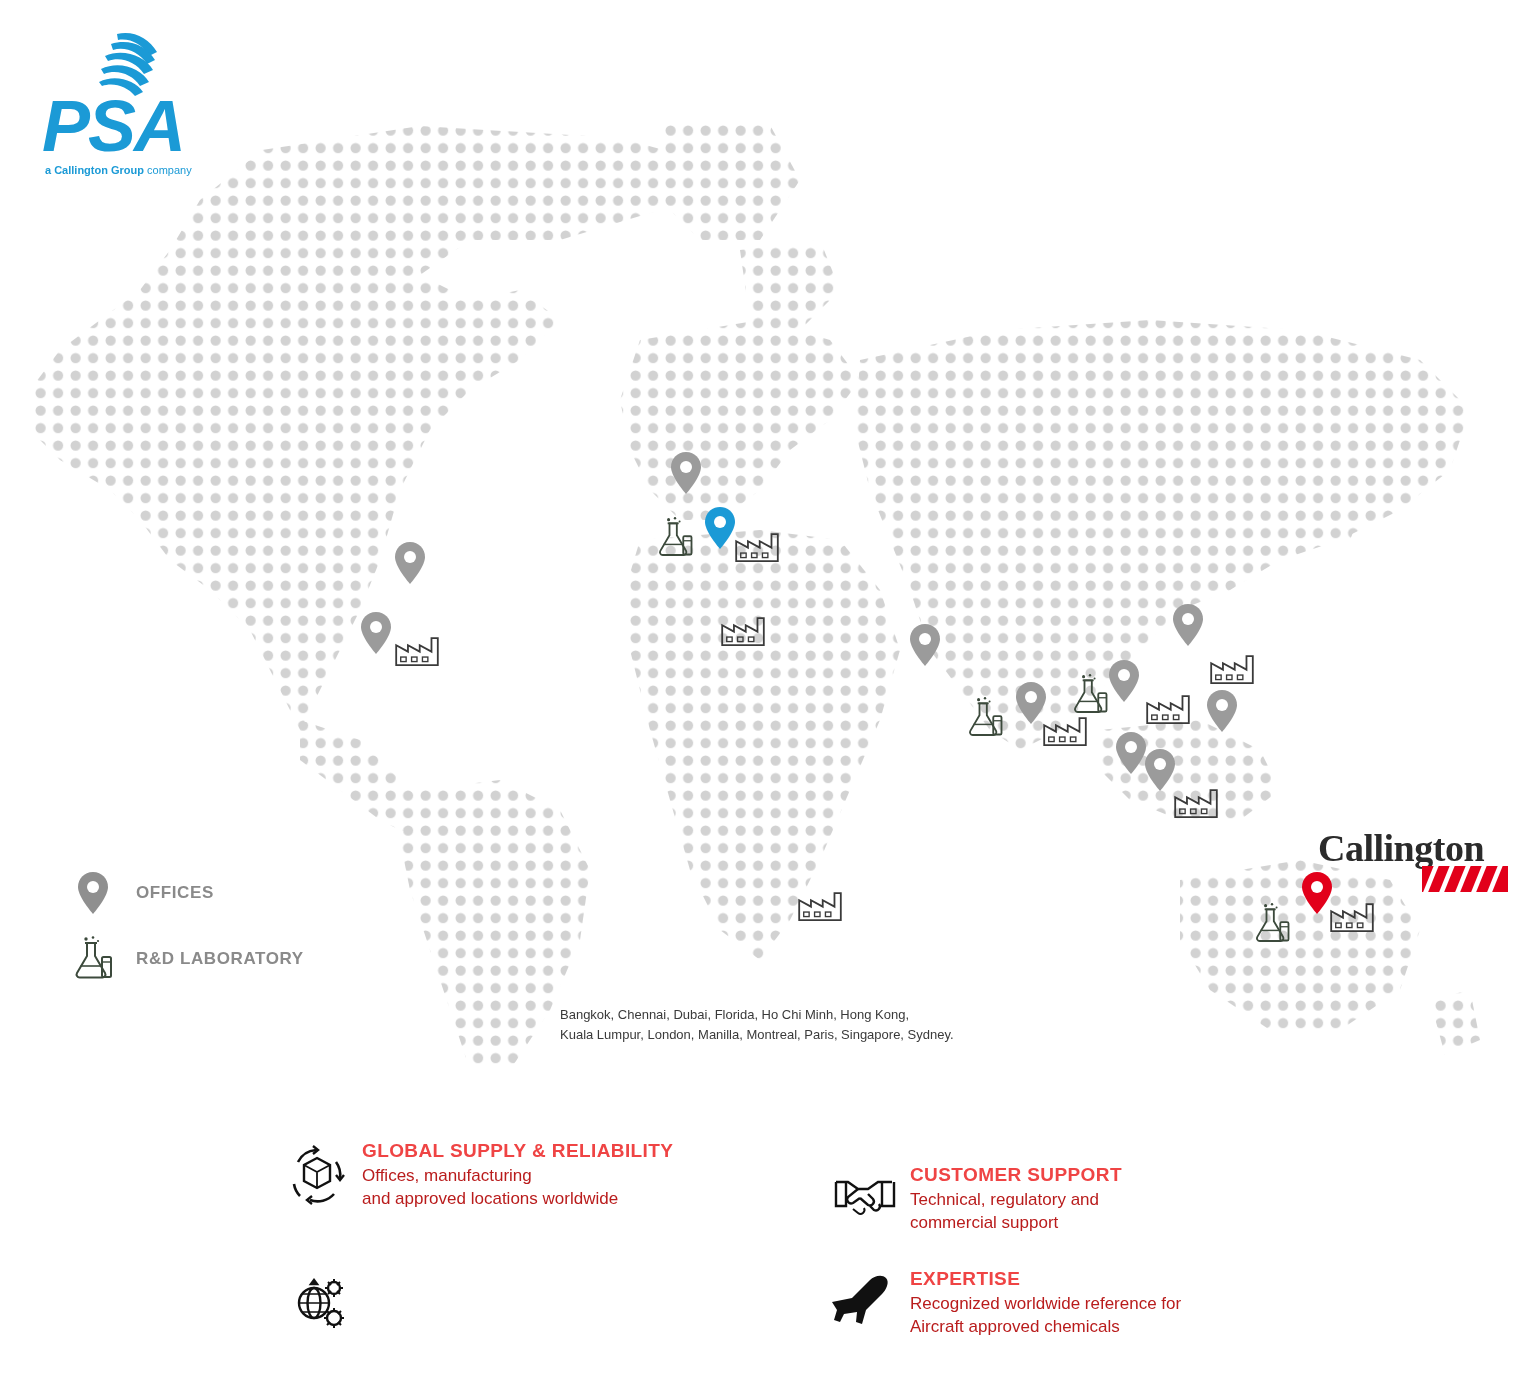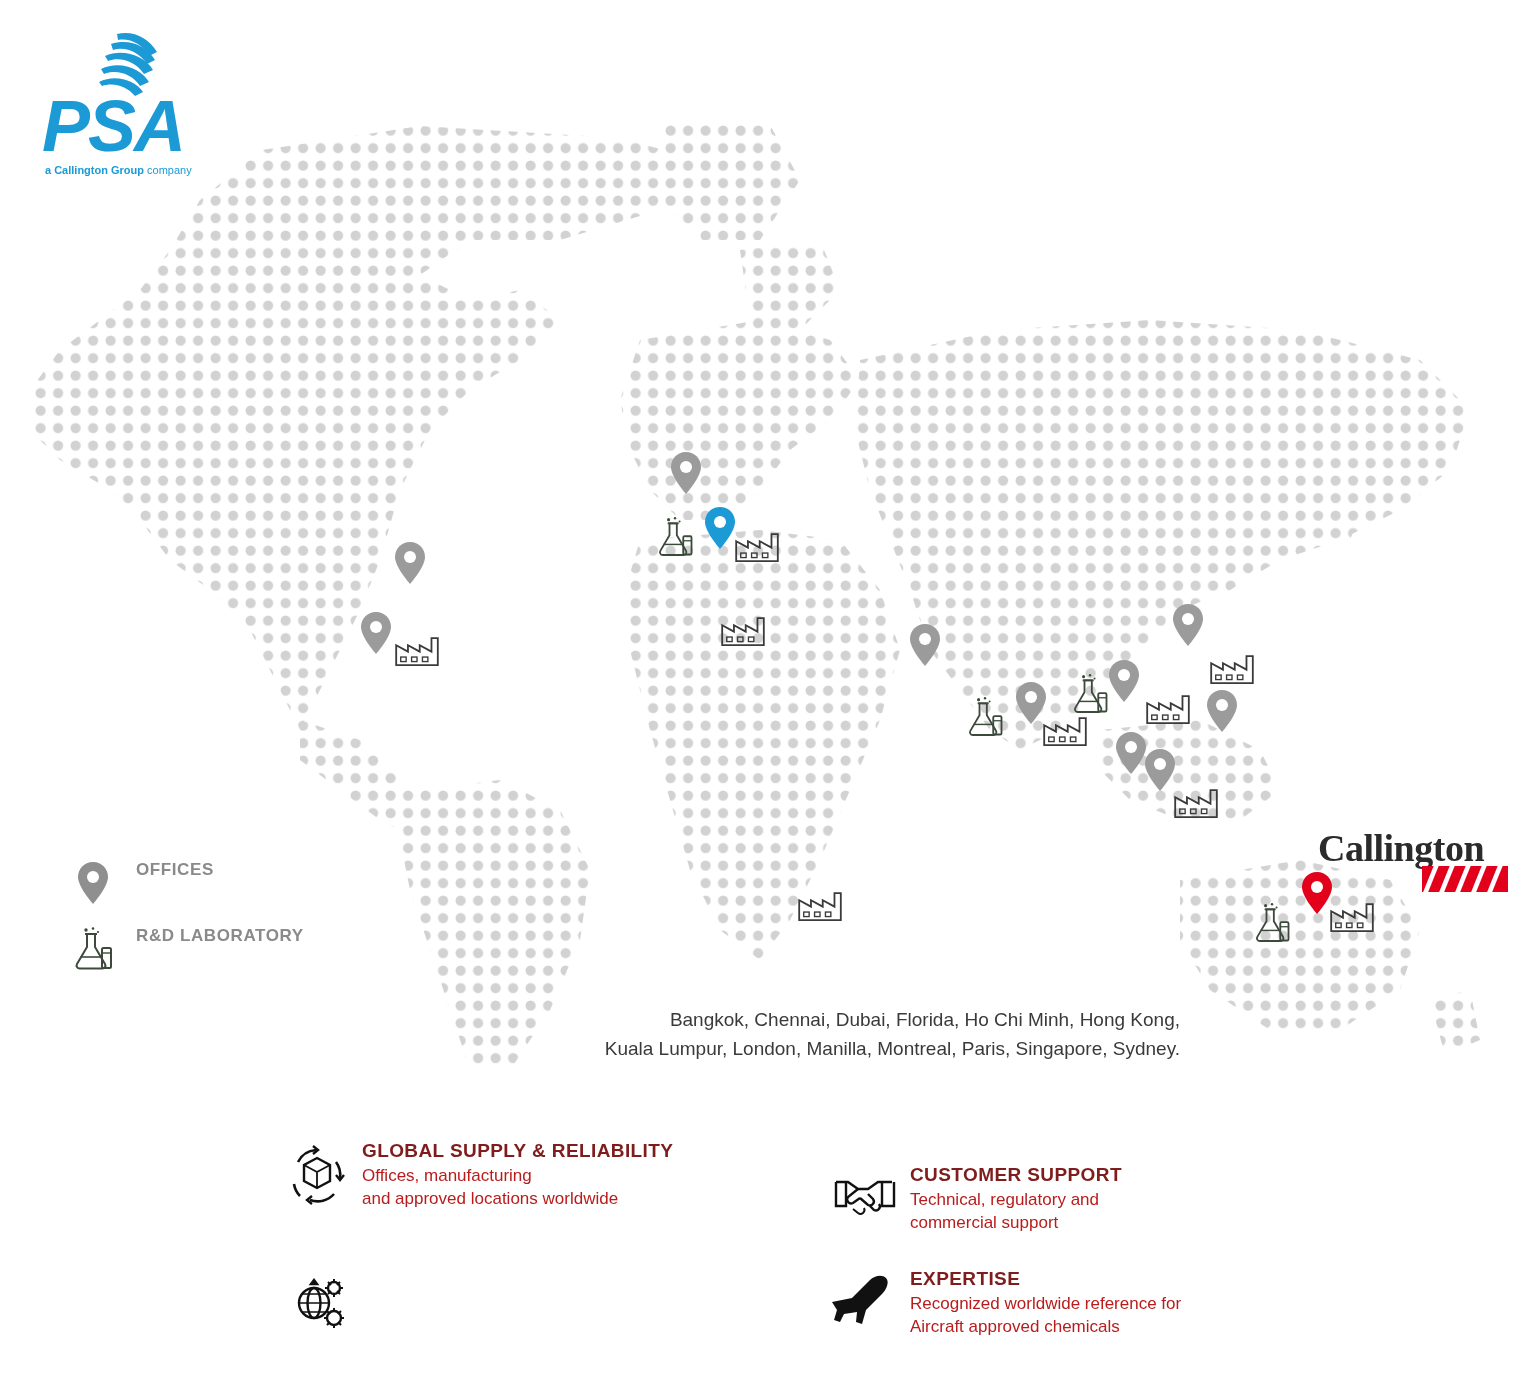--- a/index.html
+++ b/index.html
@@ -80,21 +80,21 @@
 
   
   .legend {
     position: absolute;
     left: 60px;
     top: 860px;
     width: 340px;
   }
   .legend-row {
     display: flex;
-    align-items: flex-start;
+    align-items: center;
     height: 66px;
   }
   .legend-ico {
     width: 66px;
     display: flex;
     justify-content: center;
     align-items: center;
   }
   .legend-label {
     font-size: 17px;
@@ -103,22 +103,22 @@
     letter-spacing: 0.6px;
     margin-left: 10px;
   }
 
   
   .city-list {
     position: absolute;
     left: 560px;
     top: 1005px;
     width: 620px;
-    text-align: right;
-    font-size: 19px;
+    text-align: left;
+    font-size: 13px;
     color: #3a3a3a;
     line-height: 1.55;
   }
 
   
   .callington {
     position: absolute;
     left: 1318px;
     top: 826px;
     width: 190px;
@@ -171,21 +171,21 @@
     display: flex;
     justify-content: center;
     padding-top: 4px;
   }
   .feat-text {
     padding-left: 8px;
   }
   .feat-title {
     font-size: 19px;
     font-weight: bold;
-    color: #7f1d1d;
+    color: #ef4444;
     letter-spacing: 0.4px;
     margin-bottom: 3px;
   }
   .feat-body {
     font-size: 17px;
     color: #b91c1c;
     line-height: 1.35;
   }
   .f1 { left: 0;   top: 0;   }
   .f2 { left: 0;   top: 128px;}

